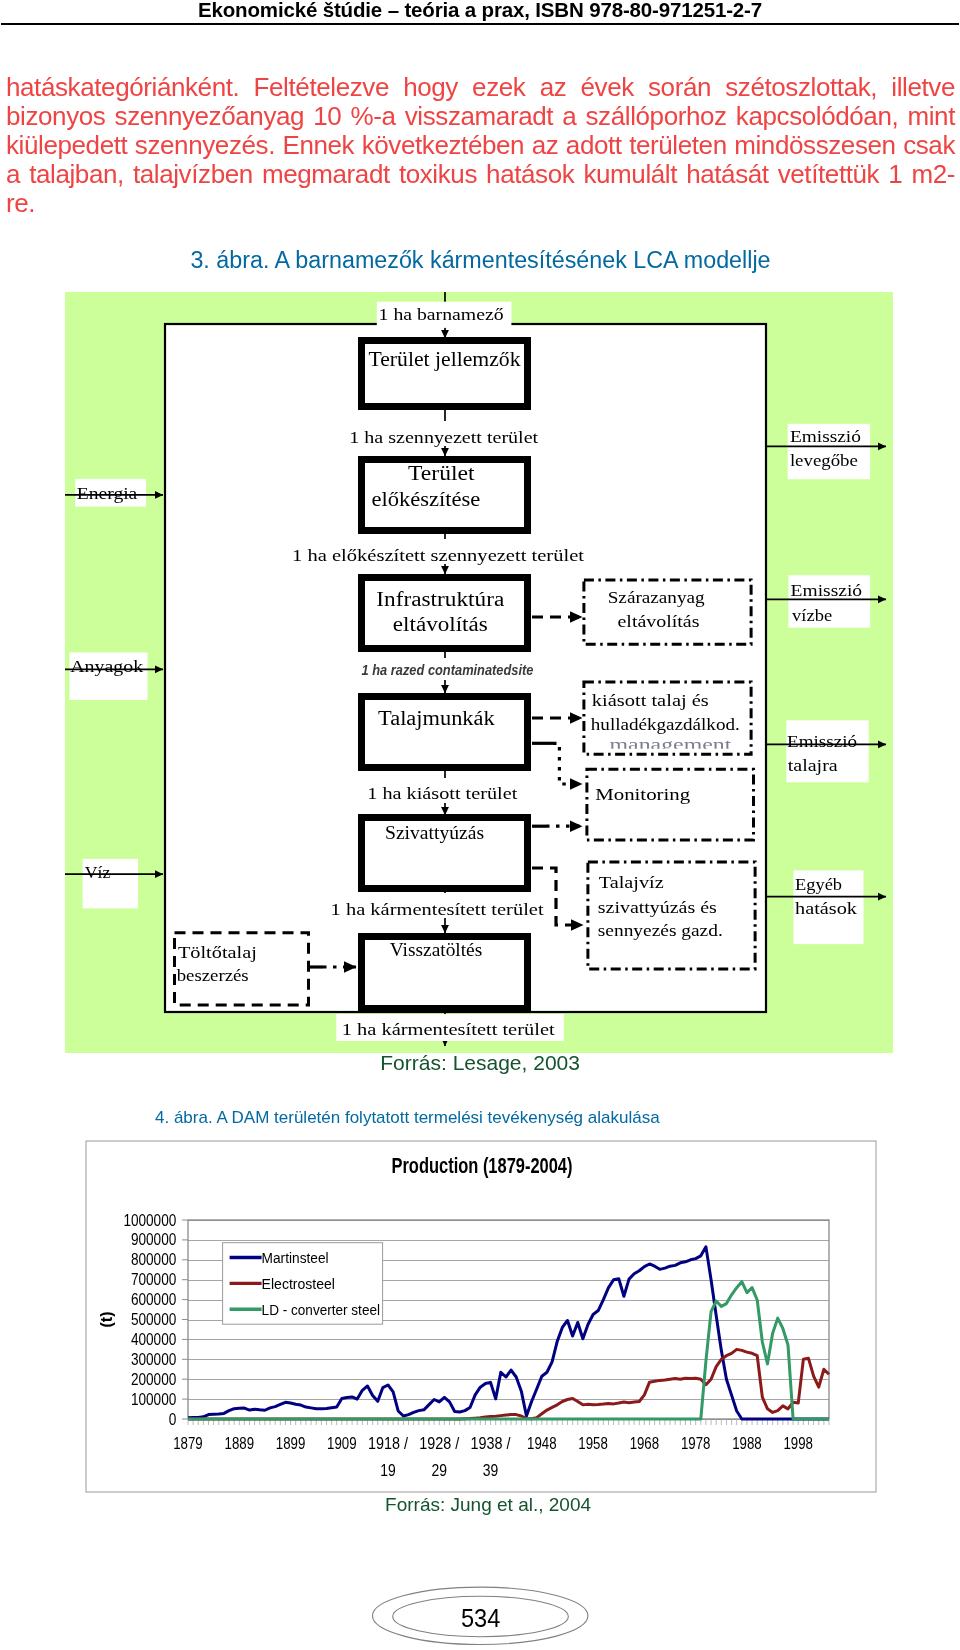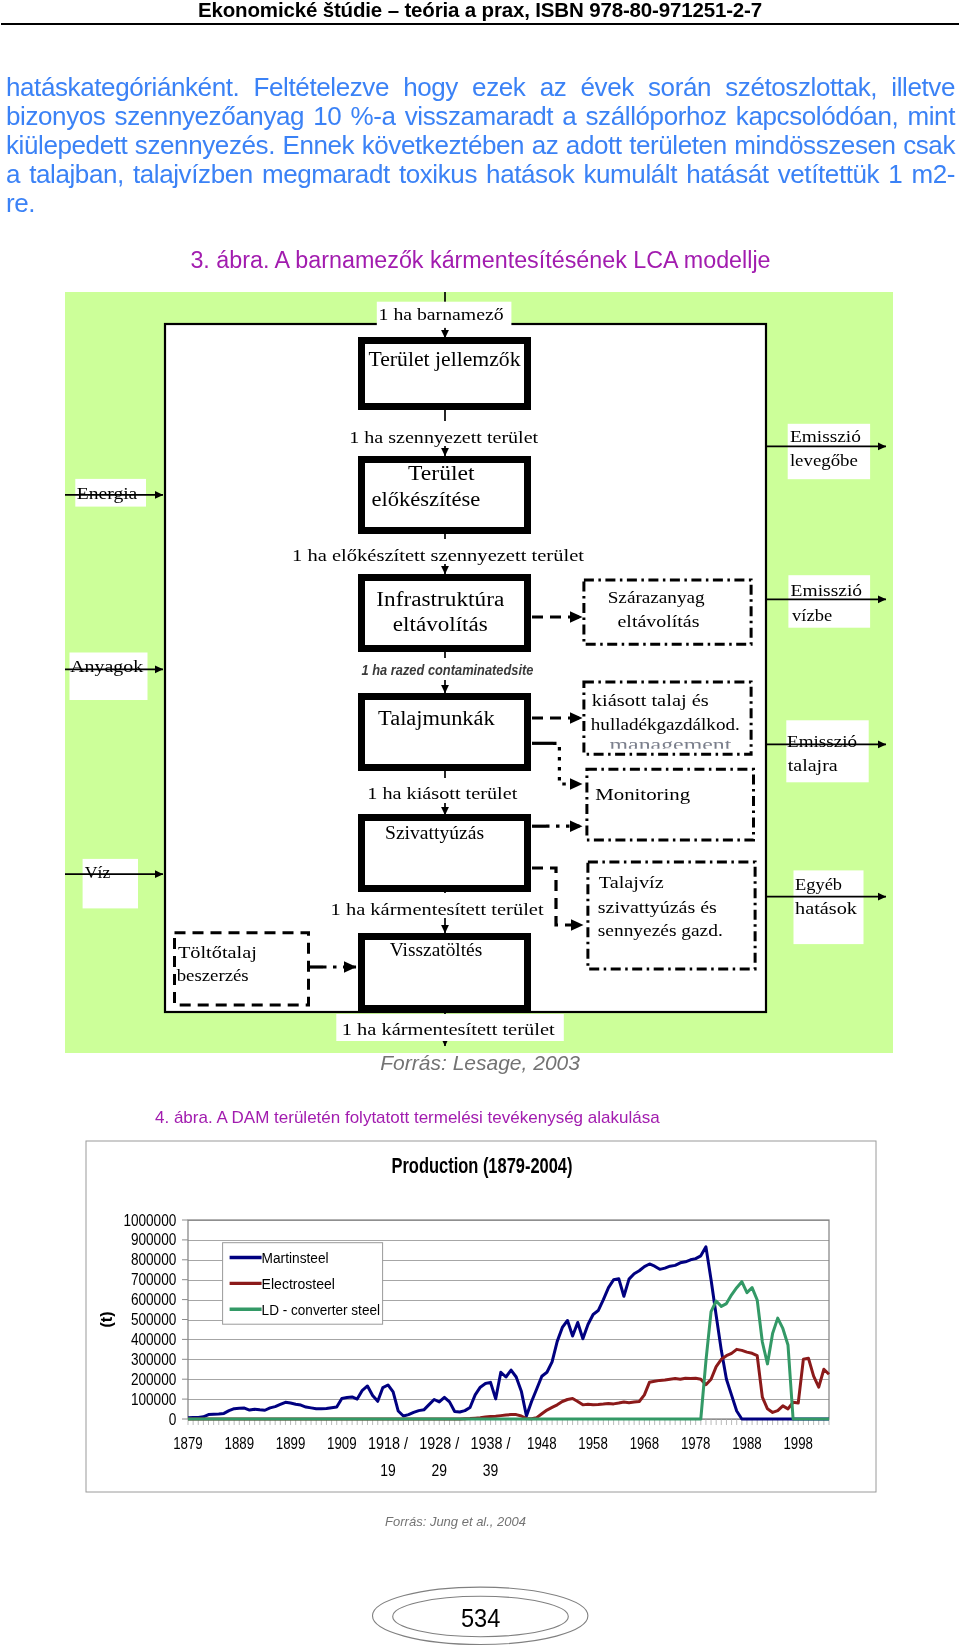--- a/index.html
+++ b/index.html
@@ -2,27 +2,27 @@
 <html><head>
 <meta charset="utf-8">
 <style>
   html,body{margin:0;padding:0;}
   body{width:960px;height:1650px;background:#fff;
        font-family:"Liberation Sans",sans-serif;overflow:hidden;position:relative;}
   .abs{position:absolute;}
   #hdr{left:0;top:-2px;width:960px;text-align:center;font-size:20.5px;font-weight:bold;color:#000;letter-spacing:-0.16px;}
   #hdrrule{left:1px;top:23px;width:958px;height:2px;background:#000;}
   #bodytext{left:6px;top:73px;width:949px;font-size:26px;letter-spacing:-0.4px;line-height:29px;
-            text-align:justify;color:#3b82f6;}
-  .cap{color:#a21caf;white-space:nowrap;}
-  .src{font-style:italic;color:#737373;white-space:nowrap;}
+            text-align:justify;color:#ef4444;}
+  .cap{color:#0369a1;white-space:nowrap;}
+  .src{color:#14532d;white-space:nowrap;}
   #cap3{left:190.4px;top:247.3px;font-size:23.3px;}
   #src3{left:380.3px;top:1050.7px;font-size:21px;}
   #cap4{left:155px;top:1107.5px;font-size:17px;}
-  #src4{left:385.1px;top:1494.2px;font-size:13px;margin-top:20px;}
+  #src4{left:385.1px;top:1494.2px;font-size:19px;}
   #pgnum{left:0;top:1570px;width:960px;}
   #diagwrap{left:0;top:286px;}
   #chartwrap{left:84px;top:1138px;}
 </style>
 </head>
 <body>
 
 <div id="hdr" class="abs">Ekonomické štúdie – teória a prax, ISBN 978-80-971251-2-7</div>
 <div id="hdrrule" class="abs"></div>
 

